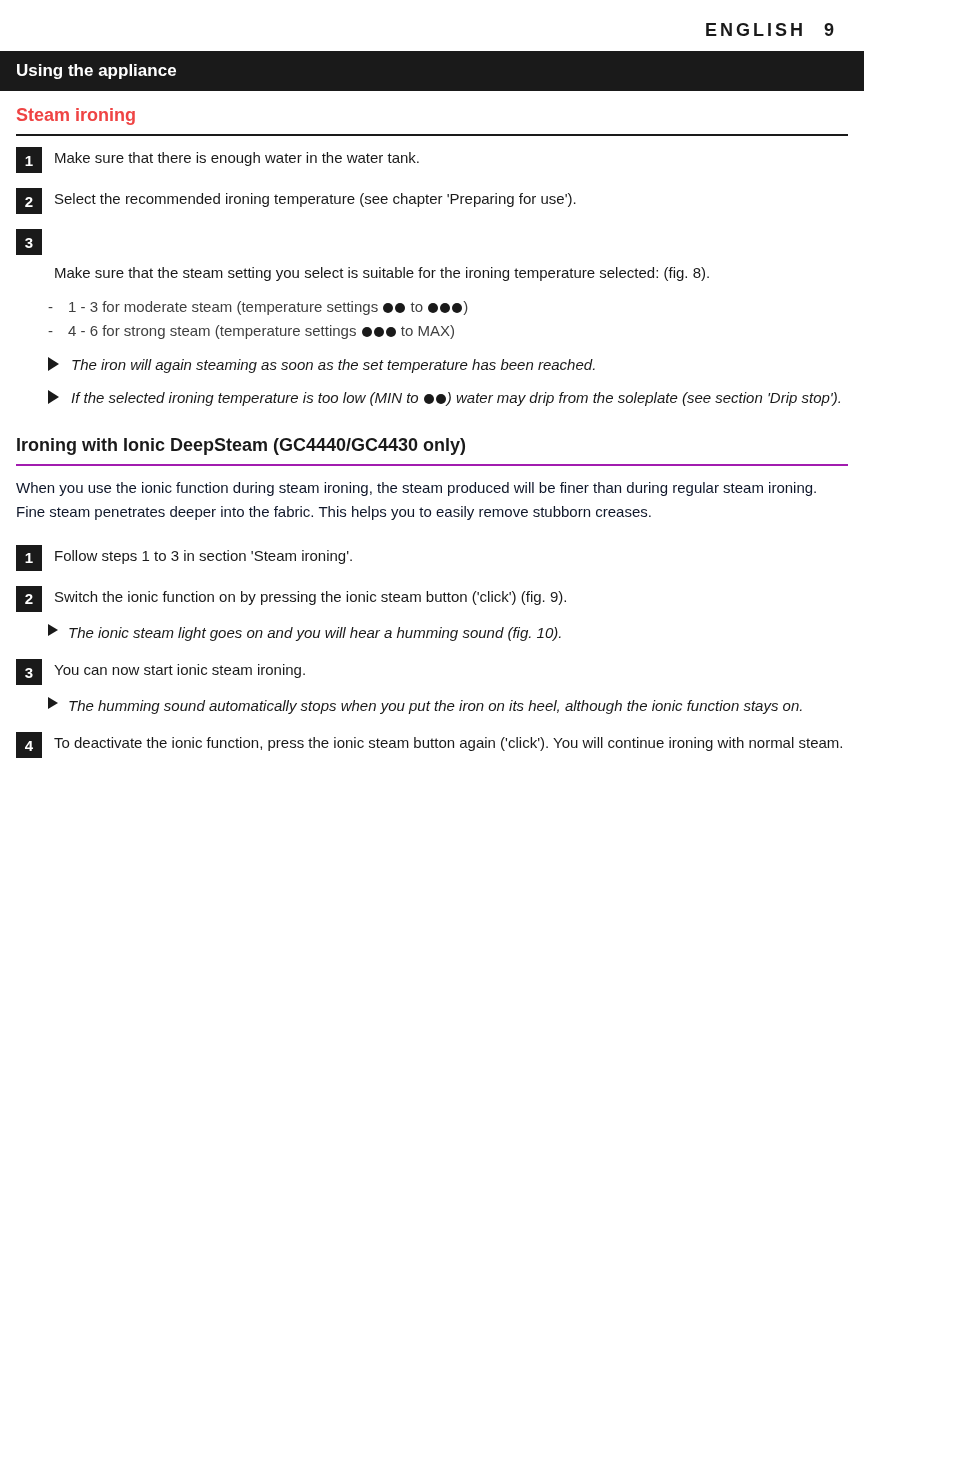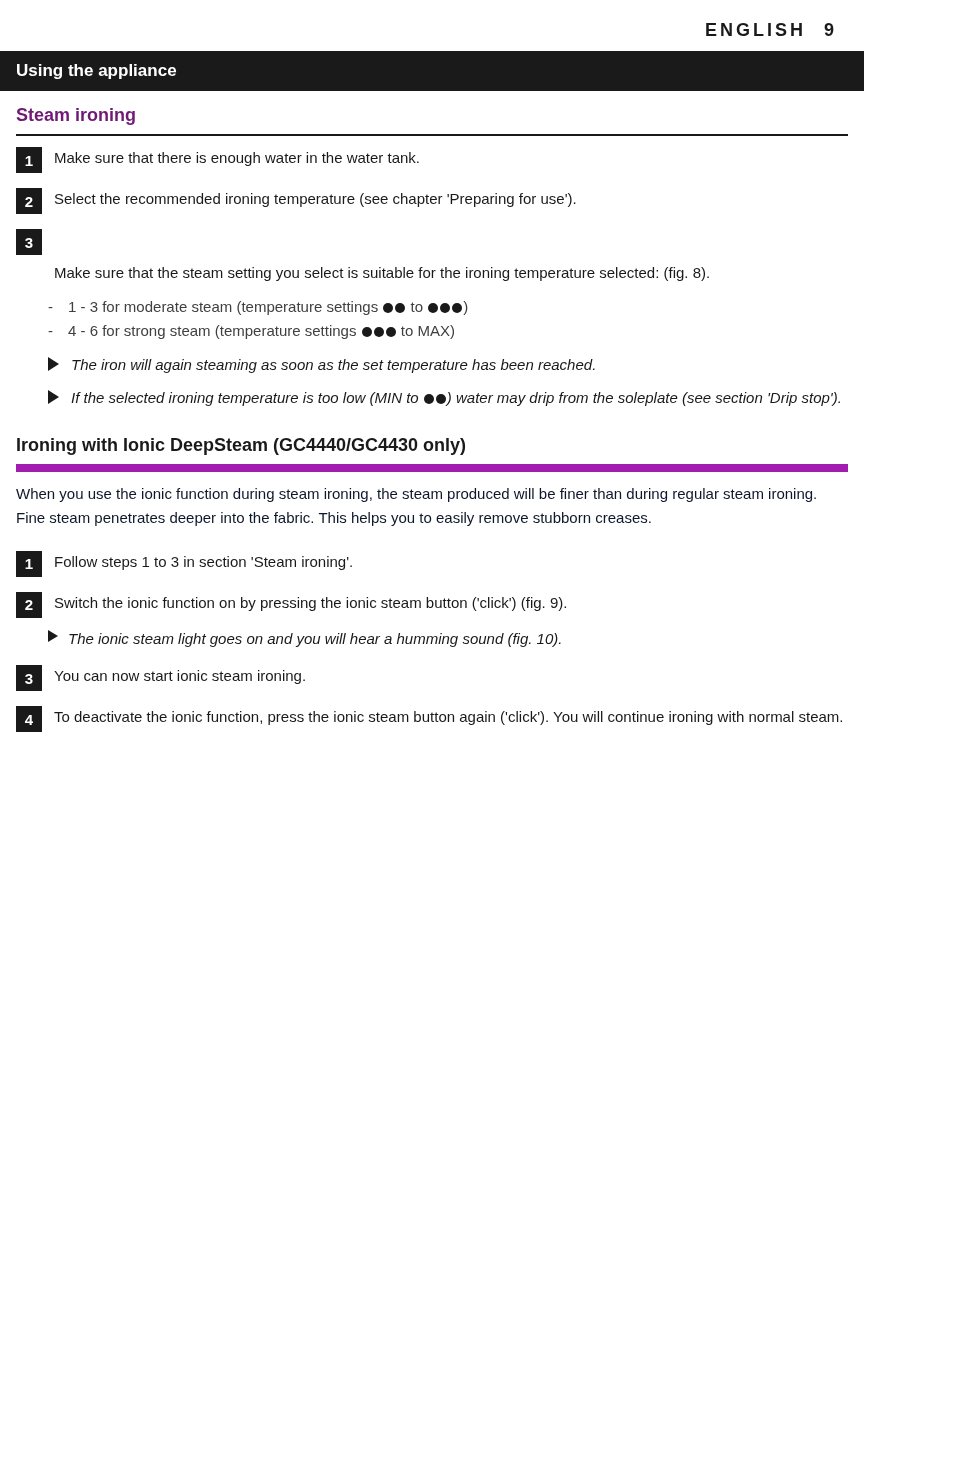--- a/index.html
+++ b/index.html
@@ -49,21 +49,21 @@
       font-size: 17px;
       font-weight: bold;
       padding: 10px 16px;
       margin: 0 0 0 0;
     }
 
     
     .subsection-heading {
       font-size: 18px;
       font-weight: bold;
-      color: #701a75;
+      color: #ef4444;
       padding: 14px 16px 0 16px;
     }
 
     
     .hr {
       border: none;
       border-top: 2px solid #1a1a1a;
       margin: 8px 16px 0 16px;
     }
 
@@ -224,21 +224,21 @@
     <span class="bullet-content">The iron will again steaming as soon as the set temperature has been reached.</span>
   </div>
 
   <div class="bullet-item">
     <span class="bullet-triangle"></span>
     <span class="bullet-content">
       If the selected ironing temperature is too low (MIN to <span class="dot"></span><span class="dot"></span>) water may drip from the soleplate (see section 'Drip stop').
     </span>
   </div>
 
-  <div style="margin: 22px 16px 0 16px; border-bottom: 8px solid #a21caf; padding-bottom: 8px;">
+  <div style="margin: 22px 16px 0 16px; border-bottom: 2px solid #a21caf; padding-bottom: 8px;">
     <span style="font-size:18px; font-weight:bold; color:#1a1a1a;">Ironing with Ionic DeepSteam (GC4440/GC4430 only)</span>
   </div>
 
   <div class="body-para">When you use the ionic function during steam ironing, the steam produced will be finer than during regular steam ironing. Fine steam penetrates deeper into the fabric. This helps you to easily remove stubborn creases.</div>
 
   <div class="step">
     <span class="step-num">1</span>
     <span class="step-content">Follow steps 1 to 3 in section 'Steam ironing'.</span>
   </div>
 
@@ -250,19 +250,23 @@
   <div class="bullet-item">
     <span class="small-triangle"></span>
     <span class="bullet-content">The ionic steam light goes on and you will hear a humming sound (fig. 10).</span>
   </div>
 
   <div class="step">
     <span class="step-num">3</span>
     <span class="step-content">You can now start ionic steam ironing.</span>
   </div>
 
+  <div class="bullet-item">
+    <span class="small-triangle"></span>
+    <span class="bullet-content">The humming sound automatically stops when you put the iron on its heel, although the ionic function stays on.</span>
+  </div>
 
   <div class="step">
     <span class="step-num">4</span>
     <span class="step-content">To deactivate the ionic function, press the ionic steam button again ('click'). You will continue ironing with normal steam.</span>
   </div>
 
 </div>
 
 </body></html>

